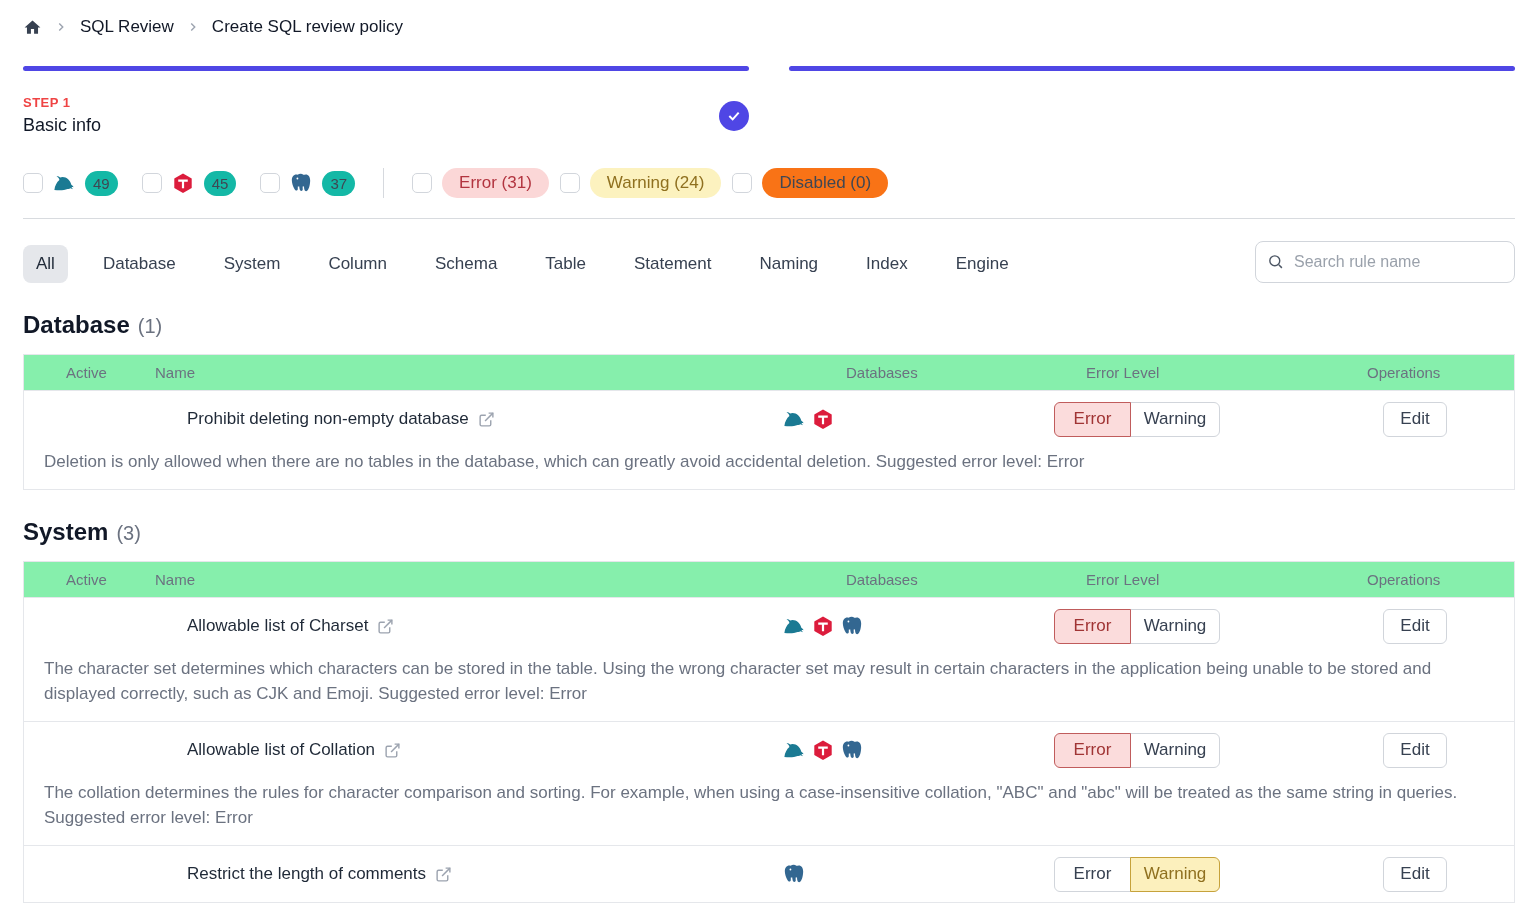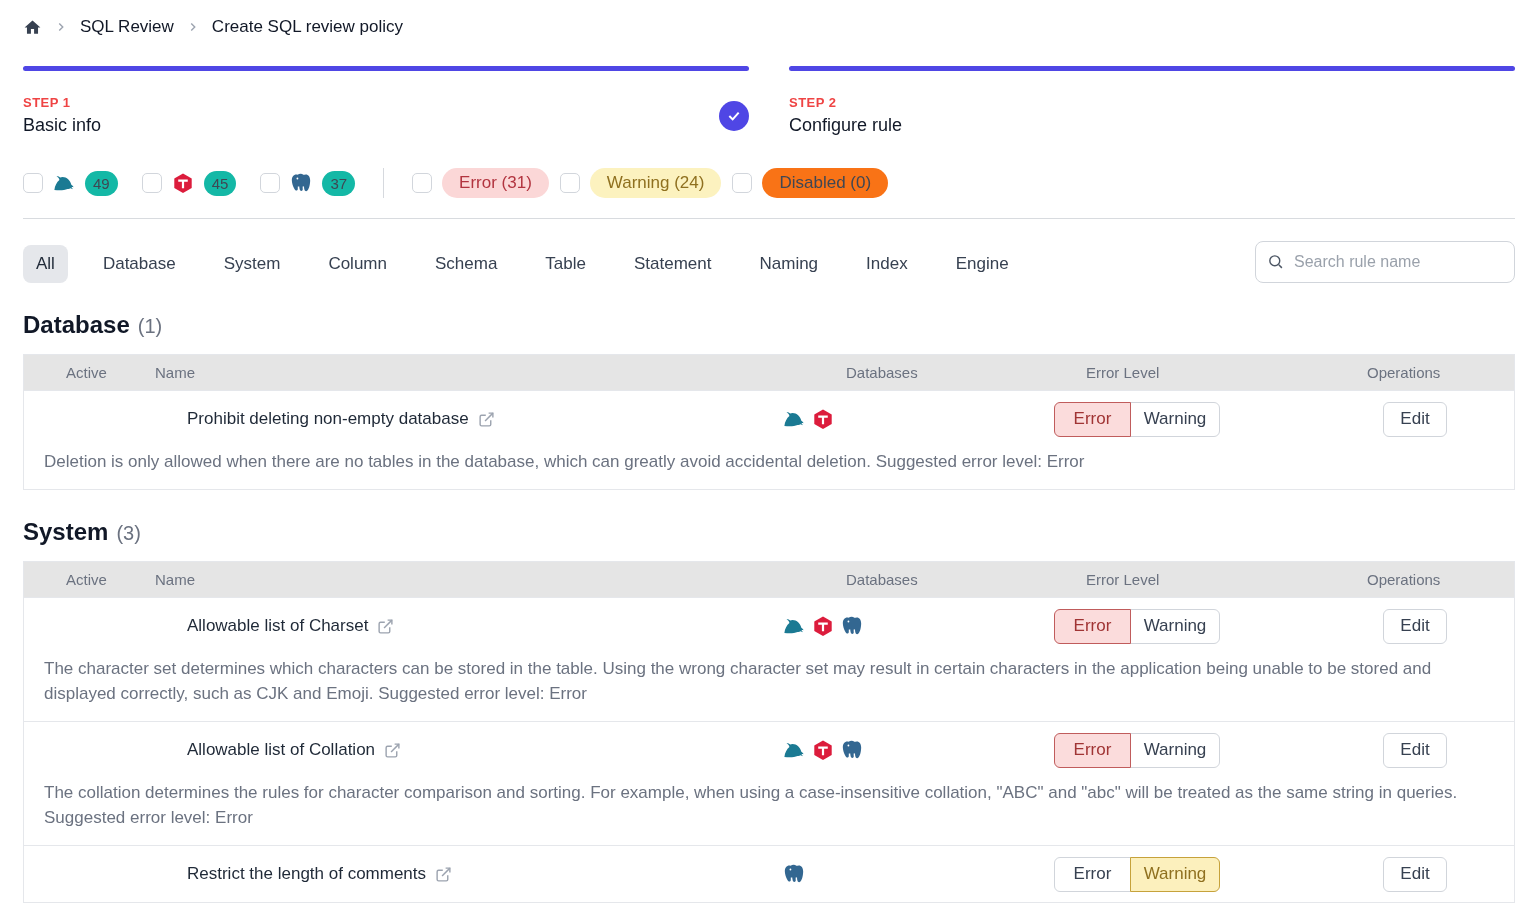--- a/index.html
+++ b/index.html
@@ -52,21 +52,21 @@
     padding:0 12px 0 38px; font-family:inherit; font-size:16px; color:#374151; outline:none; }
   .search-input::placeholder { color:#9aa1ab; }
 
   
   .section { margin-top:28px; }
   .section-head { display:flex; align-items:baseline; gap:8px; }
   .section-title { font-size:24px; font-weight:bold; color:#111827; }
   .section-count { font-size:20px; color:#6b7280; }
   .rule-table { margin-top:15px; border:1px solid #e5e7eb; }
   .t-head, .row-main { display:grid; grid-template-columns:120px 1fr 242px 281px 147px; align-items:center; }
-  .t-head { height:36px; background:#e5e5e5; border-bottom:1px solid #e5e7eb; }
+  .t-head { height:36px; background:#86efac; border-bottom:1px solid #e5e7eb; }
   .th { font-size:15px; color:#6b7280; }
   .th:nth-child(1) { padding-left:42px; }
   .th:nth-child(2) { padding-left:11px; }
   .th:nth-child(3) { padding-left:2px; }
   .rule-group:not(:last-child) { border-bottom:1px solid #e5e7eb; }
   .row-main { height:56px;gap:32px; }
   .cell-active { padding-left:42px; }
   .toggle { width:45px; height:26px; border-radius:13px; background:#4f46e5; position:relative; cursor:pointer; }
   .toggle::after { content:''; position:absolute; right:3px; top:3px; width:20px; height:20px;
     border-radius:50%; background:#fff; }
@@ -120,24 +120,20 @@
         <div class="step-title">Basic info</div>
         <div class="step-check">
           <svg viewBox="0 0 24 24">
               <path d="m5 12 5 5 9-10"></path>
             </svg>
         </div>
       </div>
     </div>
     <div>
       <div class="step-bar"></div>
-      <div class="step-text">
-        <div class="step-label">STEP 2</div>
-        <div class="step-title">Configure rule</div>
-      </div>
     </div>
   </div>
 
   <div class="filters">
     <span style="display:flex;gap:24px;align-items:center;" id="engine-filters">
   <label class="filter-item">
     <span class="checkbox"></span>
     <span class="engine-icon-slot" style="display:inline-flex;">
             <span class="engine-icon">
               <svg viewBox="0 0 24 24">

